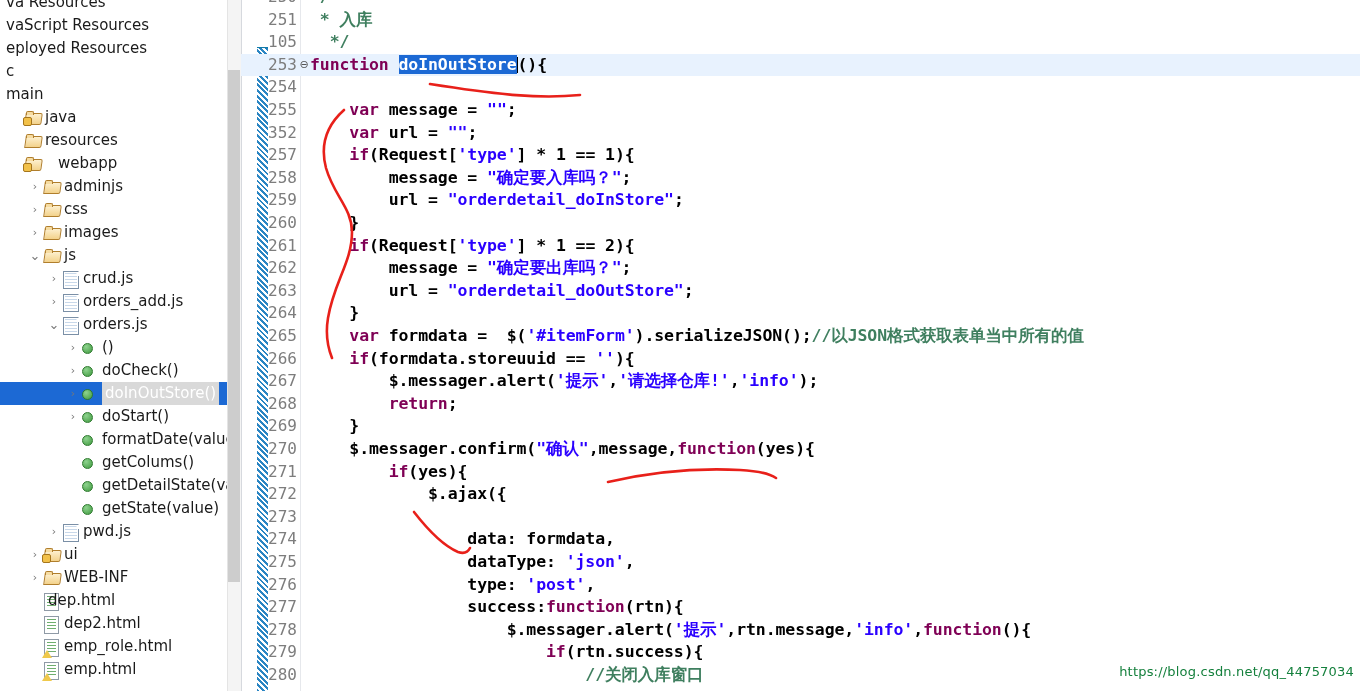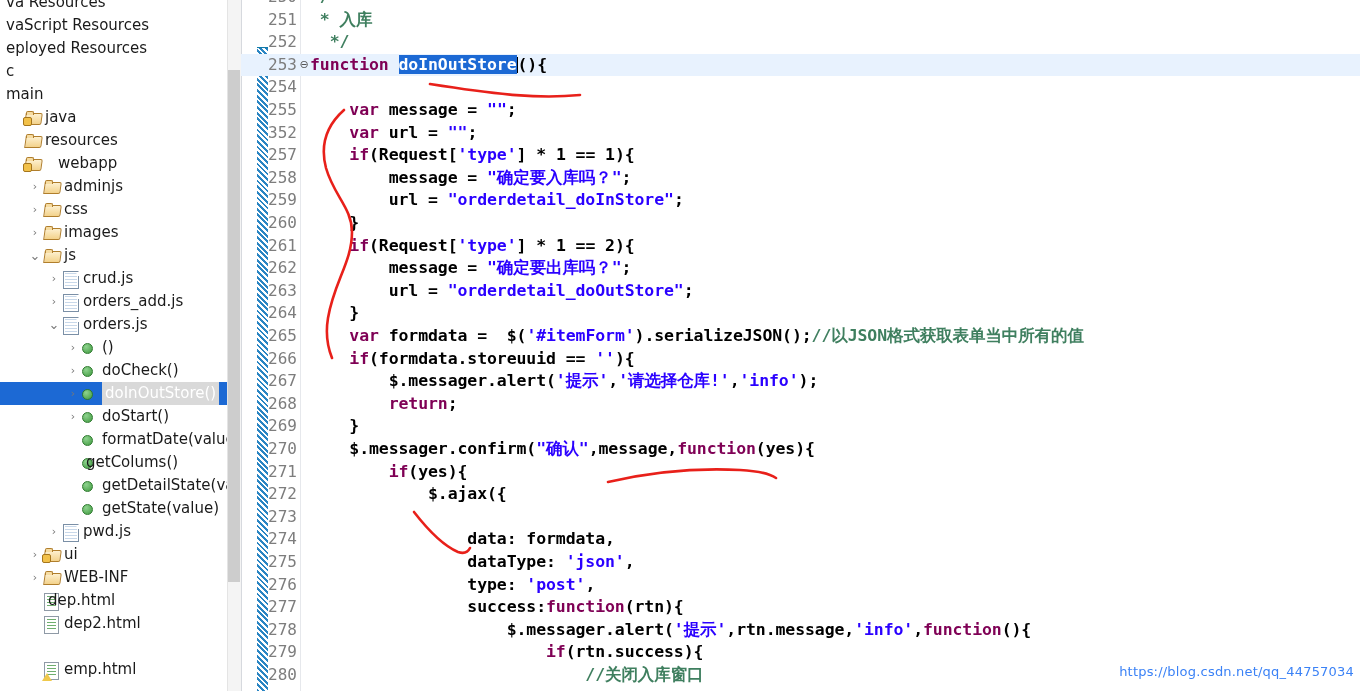--- a/index.html
+++ b/index.html
@@ -126,21 +126,21 @@
   .cm{color:#3f7f5f;}         
   .sel{background:#1c69d4;color:#ffffff;}
   .caret{display:inline-block;width:1px;height:16px;background:#000;vertical-align:-3px;}
 
   
   #ink{position:absolute;left:0;top:0;width:1360px;height:691px;pointer-events:none;}
 
   #watermark{
     position:absolute;right:6px;top:664px;
     font-family:"DejaVu Sans","Liberation Sans",sans-serif;
-    font-size:13px;color:#3b82f6;letter-spacing:.2px;
+    font-size:13px;color:#15803d;letter-spacing:.2px;
   }
 </style>
 </head>
 <body>
 
 <div id="app">
 
   <div id="explorer">
       <div class="tree-row" style="position: absolute; left: 0px; right: 0px; top: -9px;">
         <span class="lbl" style="left: 6px;">va Resources</span>
@@ -224,21 +224,21 @@
         <span class="twisty" style="left: 66px;">›</span>
         <span class="ico" style="left: 82px;"><span class="mdot"></span></span>
         <span class="lbl" style="left: 102px;">doStart()</span>
       </div>
       <div class="tree-row" style="position: absolute; left: 0px; right: 0px; top: 428px;">
         <span class="ico" style="left: 82px;"><span class="mdot"></span></span>
         <span class="lbl" style="left: 102px;">formatDate(value)</span>
       </div>
       <div class="tree-row" style="position: absolute; left: 0px; right: 0px; top: 451px;">
         <span class="ico" style="left: 82px;"><span class="mdot"></span></span>
-        <span class="lbl" style="left: 86px;">getColums()</span>
+        <span class="lbl" style="left: 102px;">getColums()</span>
       </div>
       <div class="tree-row" style="position: absolute; left: 0px; right: 0px; top: 474px;">
         <span class="ico" style="left: 82px;"><span class="mdot"></span></span>
         <span class="lbl" style="left: 102px;">getDetailState(value</span>
       </div>
       <div class="tree-row" style="position: absolute; left: 0px; right: 0px; top: 497px;">
         <span class="ico" style="left: 82px;"><span class="mdot"></span></span>
         <span class="lbl" style="left: 102px;">getState(value)</span>
       </div>
       <div class="tree-row" style="position: absolute; left: 0px; right: 0px; top: 520px;">
@@ -256,20 +256,24 @@
         <span class="ico" style="left: 44px;"><span class="fi"></span></span>
         <span class="lbl" style="left: 64px;">WEB-INF</span>
       </div>
       <div class="tree-row" style="position: absolute; left: 0px; right: 0px; top: 589px;">
         <span class="ico" style="left: 44px;"><span class="hti"></span></span>
         <span class="lbl" style="left: 48px;">dep.html</span>
       </div>
       <div class="tree-row" style="position: absolute; left: 0px; right: 0px; top: 612px;">
         <span class="ico" style="left: 44px;"><span class="hti"></span></span>
         <span class="lbl" style="left: 64px;">dep2.html</span>
+      </div>
+      <div class="tree-row" style="position: absolute; left: 0px; right: 0px; top: 635px;">
+        <span class="ico" style="left: 44px;"><span class="hti"><span class="wbdg"></span></span></span>
+        <span class="lbl" style="left: 64px;">emp_role.html</span>
       </div>
       <div class="tree-row" style="position: absolute; left: 0px; right: 0px; top: 658px;">
         <span class="ico" style="left: 44px;"><span class="hti"><span class="wbdg"></span></span></span>
         <span class="lbl" style="left: 64px;">emp.html</span>
       </div>
     </div>
   <div id="exp-scroll-track">
     <div id="exp-scroll-thumb-inner"></div>
   </div>
   <div id="exp-scroll-thumb"></div>
@@ -282,21 +286,21 @@
     <div id="code-lines">
         <div class="cline" style="top: -14px;">
           <span class="lnum">250</span>
           <span class="ctext"><span class="cm">*/</span></span>
         </div>
         <div class="cline" style="top: 8.6px;">
           <span class="lnum">251</span>
           <span class="ctext"><span class="cm"> * 入库</span></span>
         </div>
         <div class="cline" style="top: 31.2px;">
-          <span class="lnum">252</span>
+          <span class="lnum">105</span>
           <span class="ctext"><span class="cm">  */</span></span>
         </div>
         <div class="cline active" style="top: 53.8px;">
           <span class="lnum">253</span>
           <span class="fold-mark">⊖</span>
           <span class="ctext"><span class="k">function </span><span class="sel">doInOutStore</span><span class="caret"></span>(){</span>
         </div>
         <div class="cline" style="top: 76.4px;">
           <span class="lnum">254</span>
           <span class="ctext"></span>

